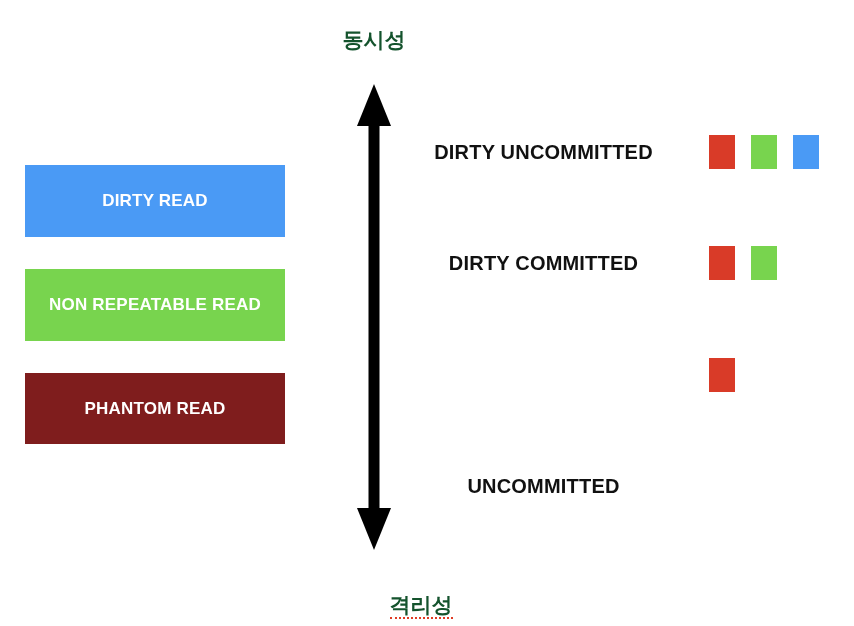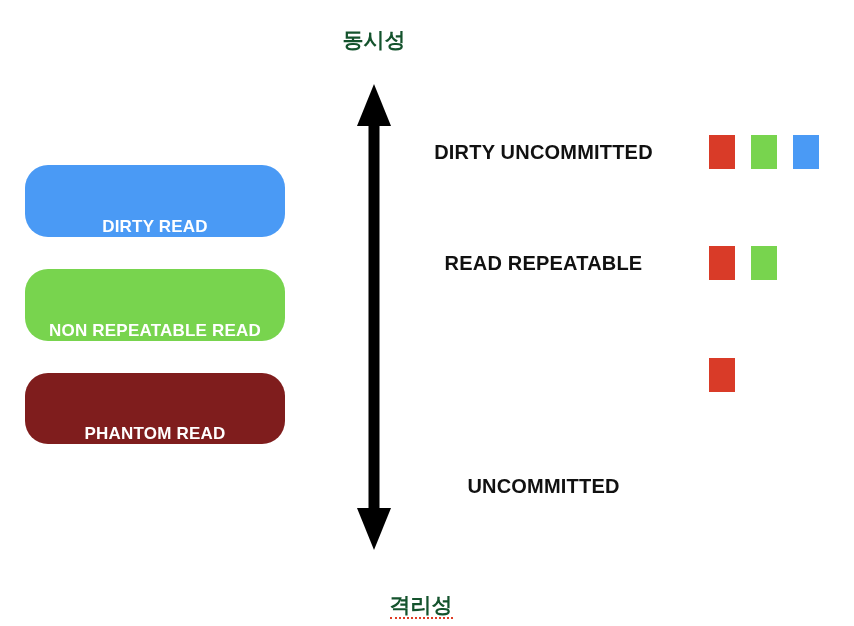--- a/index.html
+++ b/index.html
@@ -42,27 +42,26 @@
     width: 50px;
     height: 470px;
   }
 
   
   .legend-block {
     position: absolute;
     left: 25px;
     width: 260px;
     display: flex;
-    align-items: flex-end;
+    align-items: center;
     justify-content: center;
     color: #ffffff;
     font-size: 17px;
     font-weight: bold;
     letter-spacing: 0.2px;
-    border-radius: 23px;
   }
   #legend-block-0 {
     top: 165px;
     height: 72px;
     background: #4a9af5;
   }
   #legend-block-1 {
     top: 269px;
     height: 72px;
     background: #78d44e;
@@ -149,21 +148,21 @@
 <div class="level-row" id="level-row-0">
   <div class="level-label">DIRTY UNCOMMITTED</div>
   <div class="swatch-strip">
     <div class="swatch swatch-col-0" style="background: rgb(217, 59, 40);"></div>
     <div class="swatch swatch-col-1" style="background: rgb(120, 212, 78);"></div>
     <div class="swatch swatch-col-2" style="background: rgb(74, 154, 245);"></div>
   </div>
 </div>
 
 <div class="level-row" id="level-row-1">
-  <div class="level-label">READ REPEATABLE</div>
+  <div class="level-label">DIRTY COMMITTED</div>
   <div class="swatch-strip">
     <div class="swatch swatch-col-0" style="background: rgb(217, 59, 40);"></div>
     <div class="swatch swatch-col-1" style="background: rgb(120, 212, 78);"></div>
   </div>
 </div>
 
 <div class="level-row" id="level-row-2">
   <div class="swatch-strip">
     <div class="swatch swatch-col-0" style="background: rgb(217, 59, 40);"></div>
   </div>

